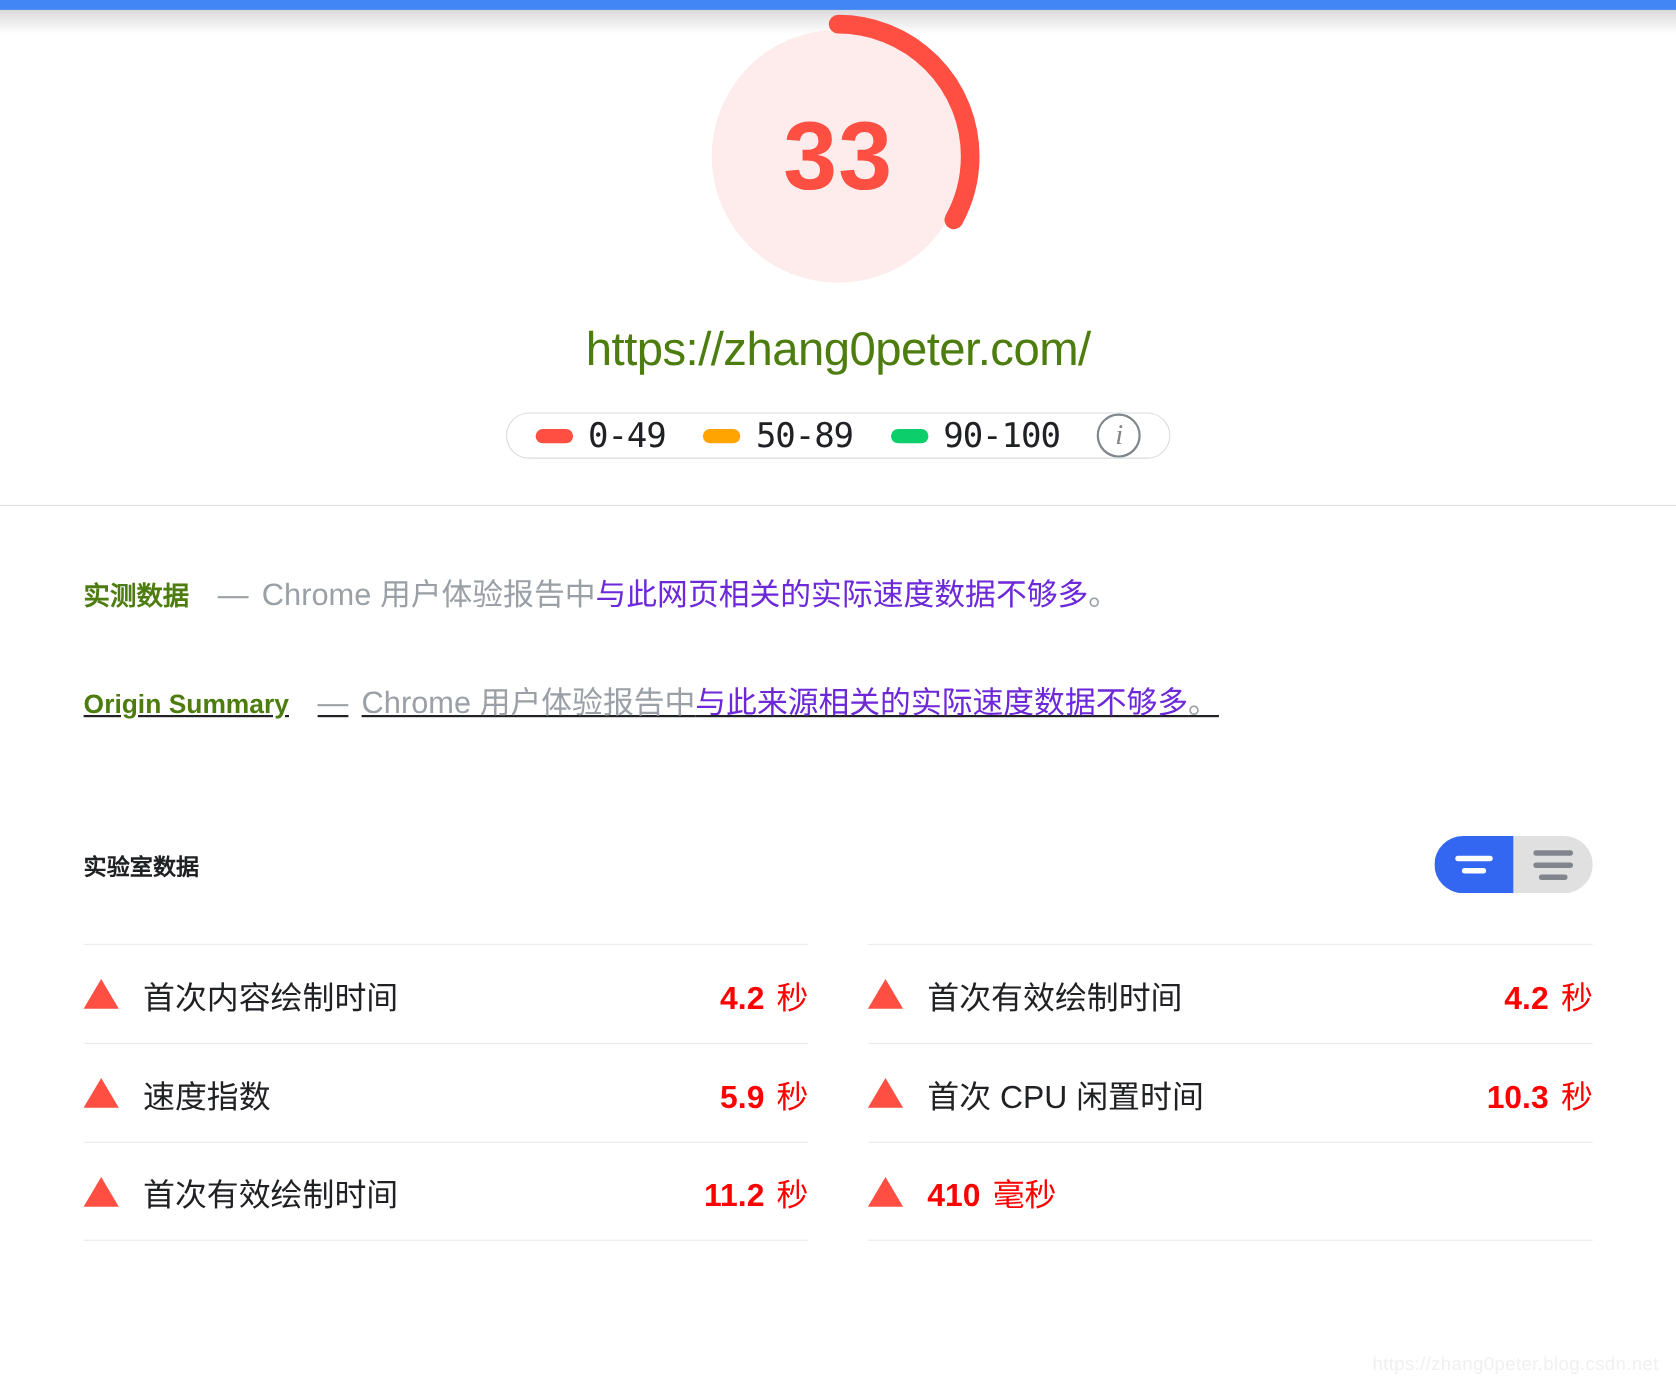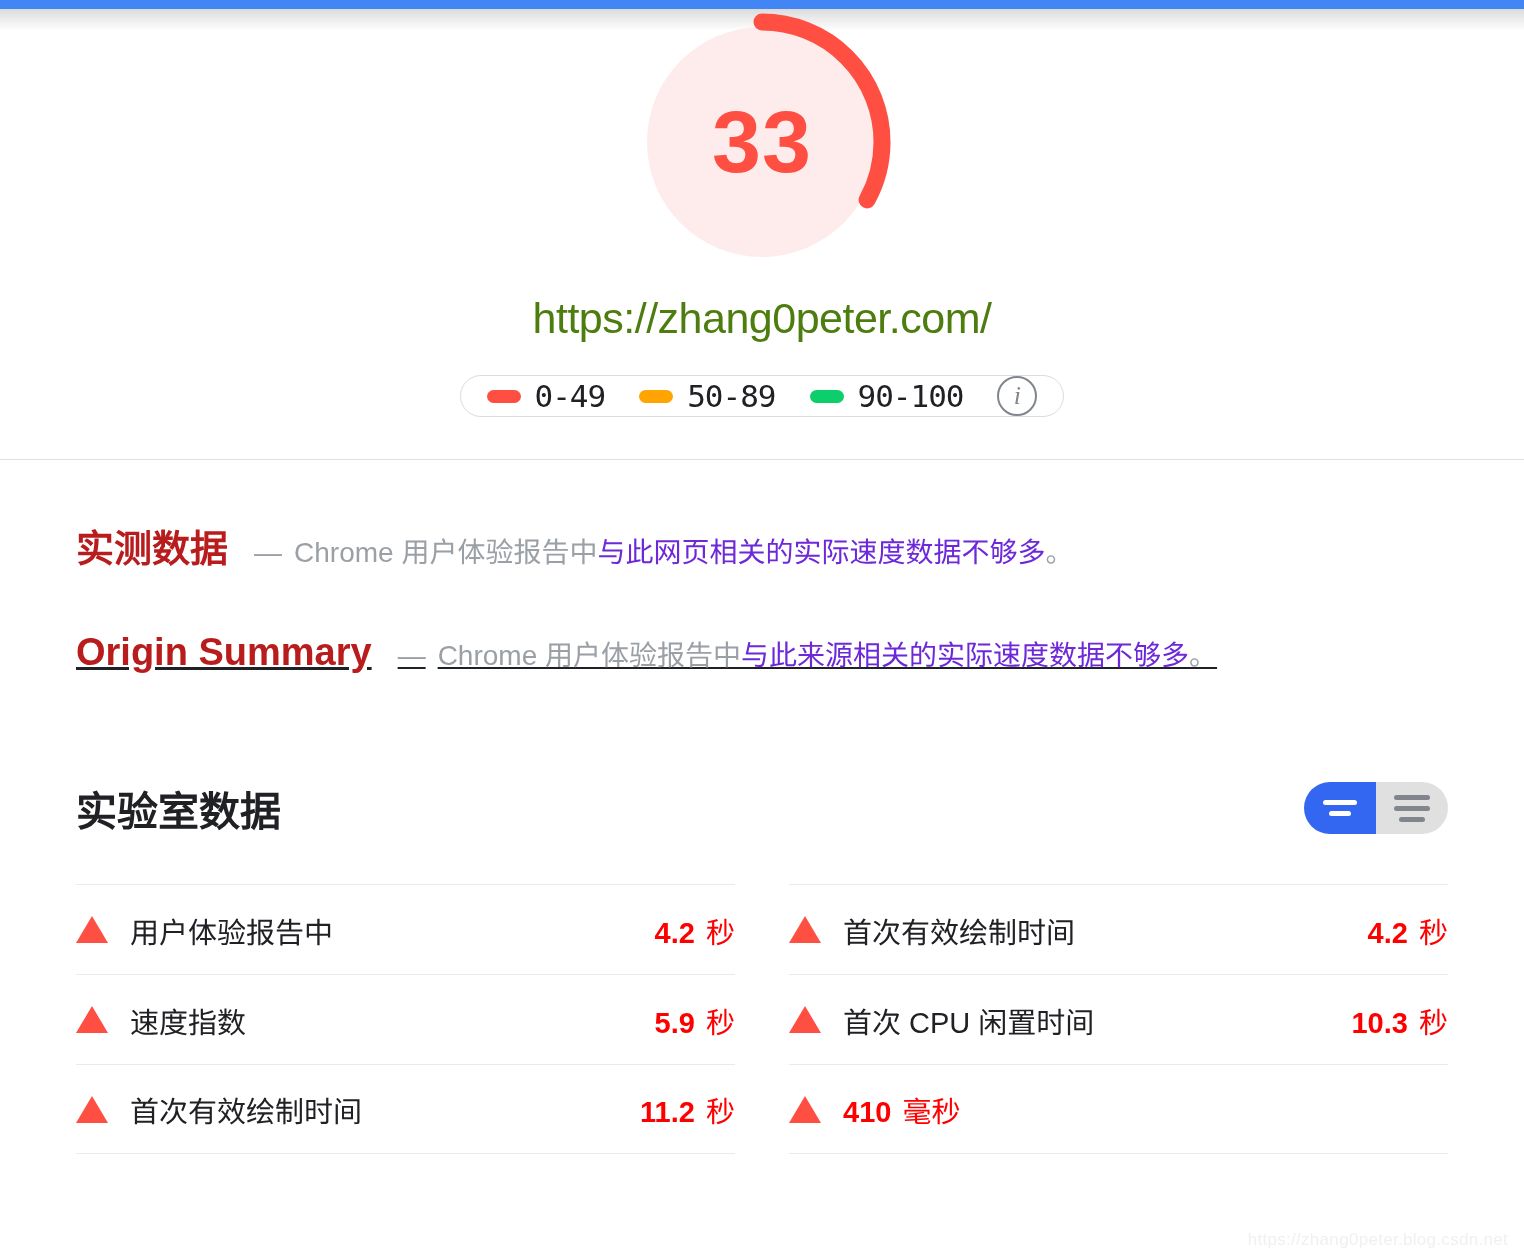--- a/index.html
+++ b/index.html
@@ -130,23 +130,23 @@
   }
   .field-block {
     display: flex;
     align-items: baseline;
     flex-wrap: nowrap;
     white-space: nowrap;
   }
   .field-block.first { margin-top: 58px; }
   .field-block.second { margin-top: 58px; text-decoration: underline; }
   .field-title {
-    font-size: 38px;
+    font-size: 24px;
     font-weight: bold;
-    color: #b91c1c;
+    color: #4d7c0f;
     margin-right: 26px;
   }
   .field-desc {
     font-size: 28px;
     color: #9aa0a6;
     font-weight: 400;
   }
   .field-desc .dash { margin-right: 12px; }
   .field-link {
     color: #6d28d9;
@@ -155,21 +155,21 @@
   .field-period { color: #9aa0a6; }
 
   
   .lab-header {
     margin-top: 104px;
     display: flex;
     align-items: center;
     justify-content: space-between;
   }
   .lab-title {
-    font-size: 41px;
+    font-size: 21px;
     font-weight: bold;
     color: #202124;
   }
   .view-toggle {
     display: flex;
     border-radius: 28px;
     overflow: hidden;
     height: 52px;
     width: 144px;
   }
@@ -295,21 +295,21 @@
         <span class="bar-g" style="width:36px"></span>
         <span class="bar-g" style="width:26px"></span>
       </div>
     </div>
   </div>
 
   <div class="metrics">
     <div class="metric-col" id="col-left">
         <div class="metric-row">
           <span class="tri"></span>
-          <span class="metric-name">用户体验报告中</span>
+          <span class="metric-name">首次内容绘制时间</span>
           <span class="metric-value"><span>4.2</span><span class="unit"> 秒</span></span>
         </div>
         <div class="metric-row">
           <span class="tri"></span>
           <span class="metric-name">速度指数</span>
           <span class="metric-value"><span>5.9</span><span class="unit"> 秒</span></span>
         </div>
         <div class="metric-row">
           <span class="tri"></span>
           <span class="metric-name">首次有效绘制时间</span>

